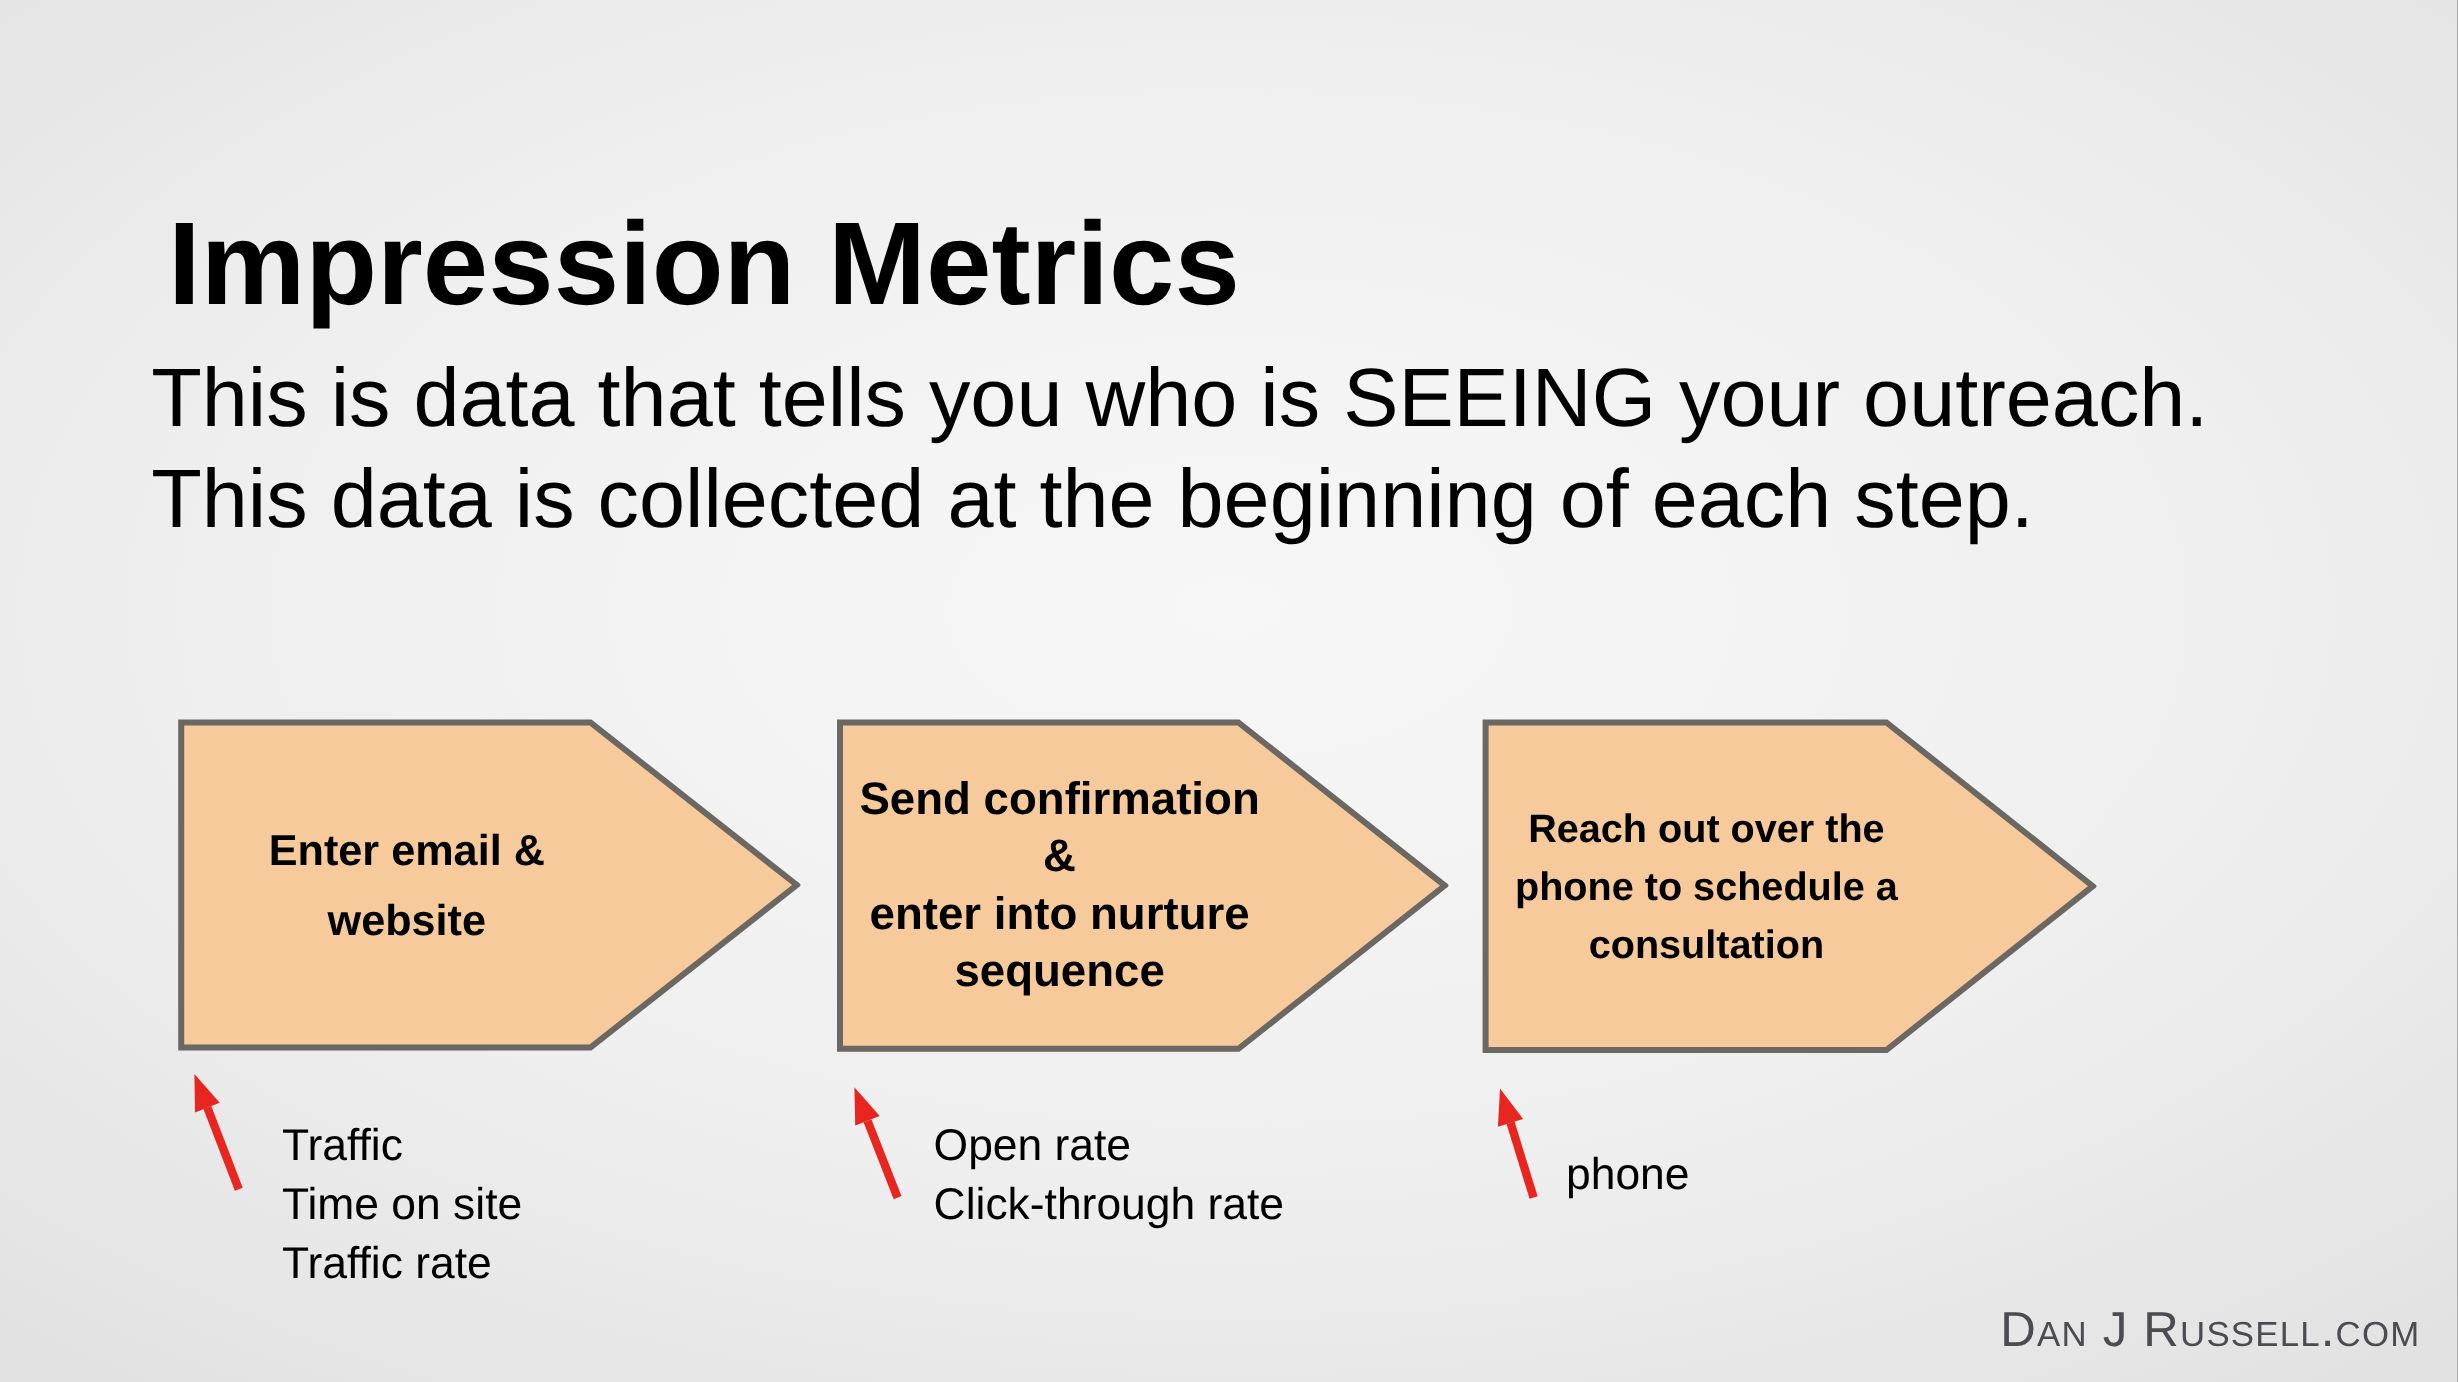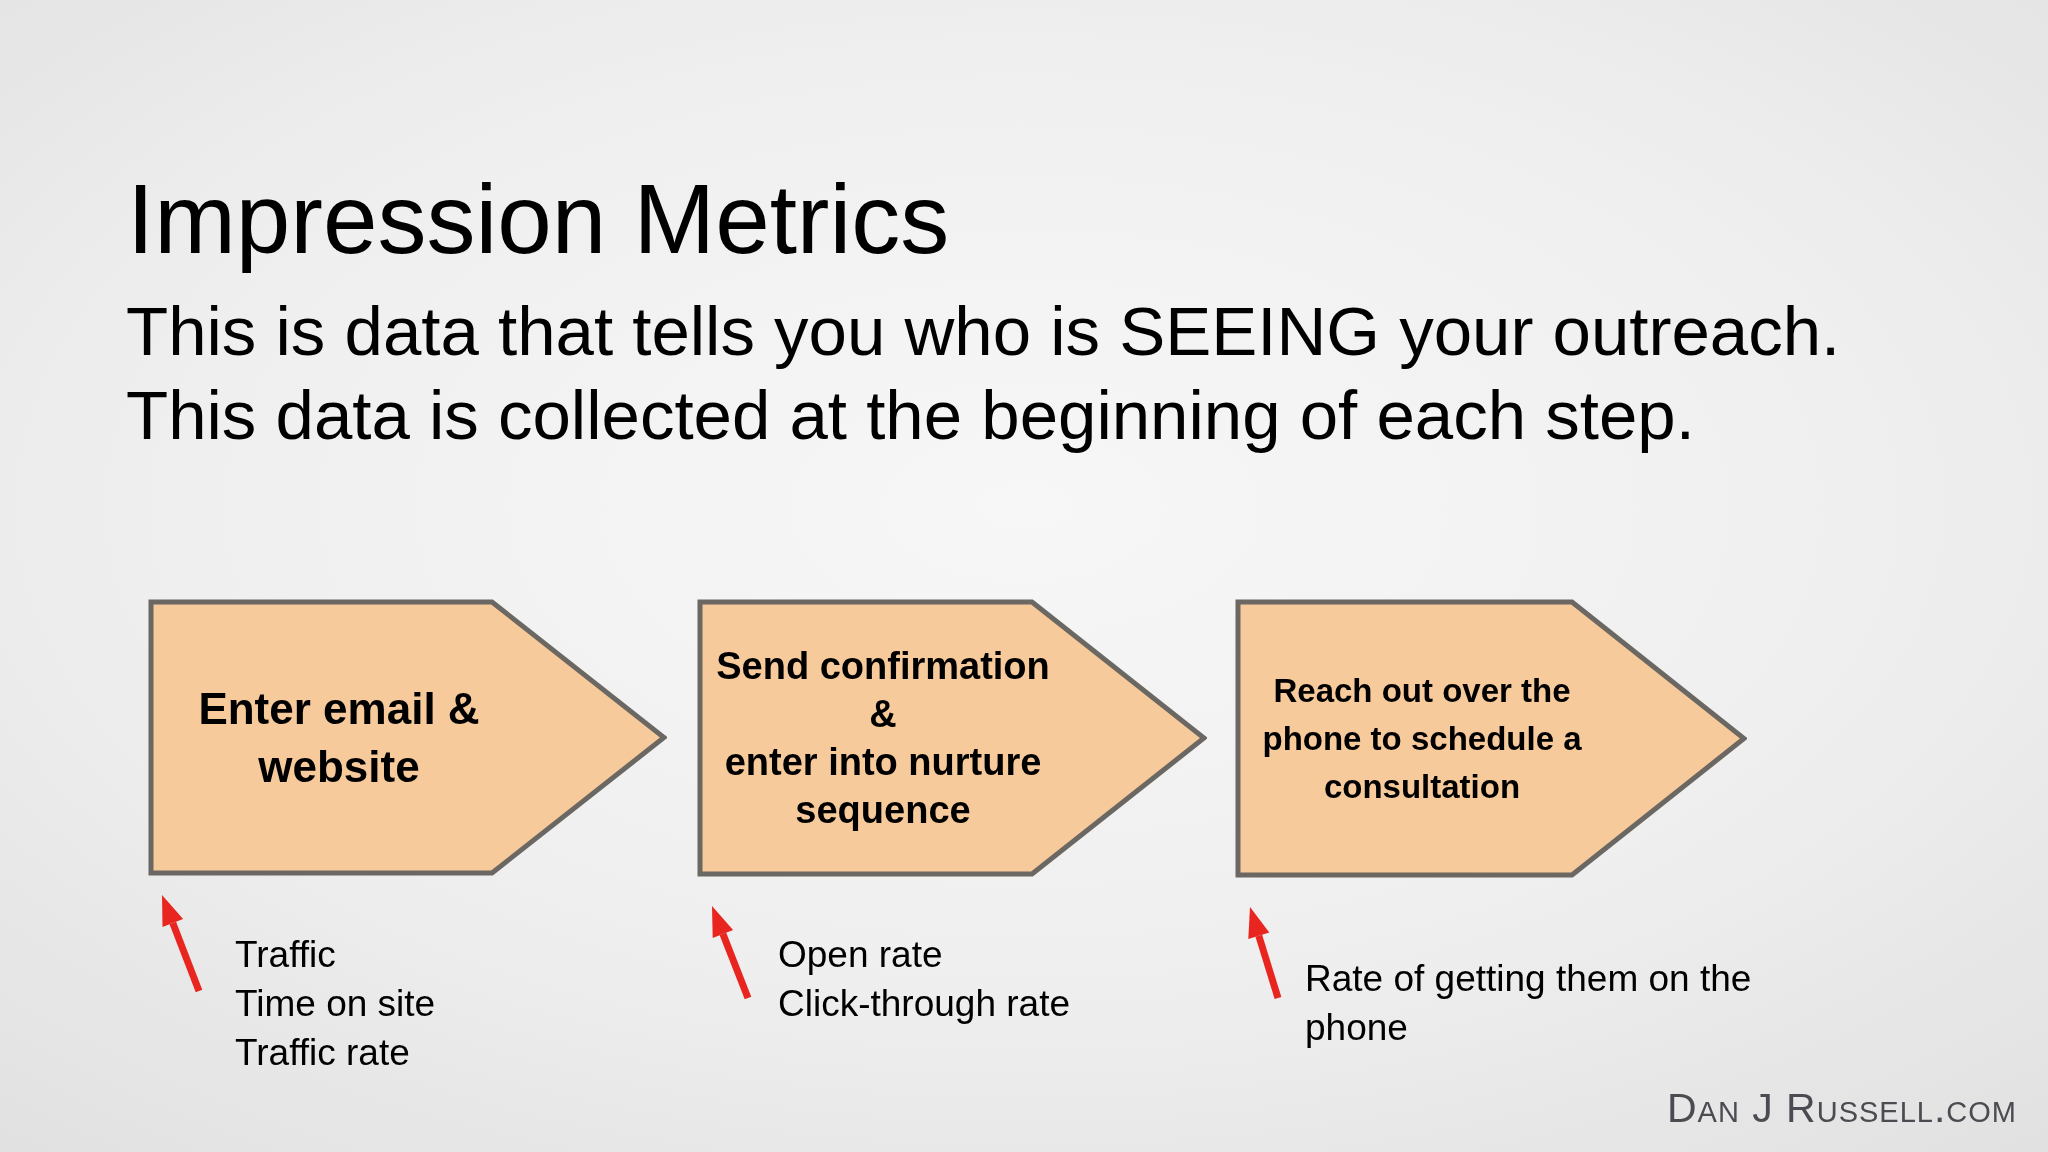--- a/index.html
+++ b/index.html
@@ -5,22 +5,22 @@
   html,body{margin:0;padding:0;background:#888;}
   .slide{
     position:relative;
     width:2048px;height:1152px;
     overflow:hidden;
     font-family:"Liberation Sans",sans-serif;
     color:#000;
     background:radial-gradient(120% 115% at 50% 44%, #f7f7f7 0%, #efefef 35%, #dedede 70%, #cbcbcb 100%);
   }
   .title{
-    position:absolute;left:127px;top:104px;
-    font-size:98px;font-weight:normal;line-height:1.0;
+    position:absolute;left:140px;top:104px;
+    font-size:98px;font-weight:bold;line-height:1.0;
     white-space:nowrap;
   }
   .subtitle{
     position:absolute;left:126px;top:290px;
     font-size:69px;line-height:84px;font-weight:400;
     white-space:nowrap;
   }
   .chevron{position:absolute;top:599px;}
   .chevron svg{display:block;}
   .chevron polygon{
@@ -31,21 +31,21 @@
   }
   .chevron .label{
     position:absolute;left:0;top:0;height:100%;
     display:flex;flex-direction:column;justify-content:center;align-items:center;
     text-align:center;font-weight:bold;color:#000;
     padding-left:10px;box-sizing:border-box;
   }
   .chev-1{left:148px;}
   .chev-2{left:697px;}
   .chev-3{left:1235px;}
-  .chev-1 .label{width:372px;font-size:44px;line-height:58px;}
+  .chev-1 .label{width:372px;font-size:36px;line-height:58px;}
   .chev-2 .label{width:362px;font-size:38px;line-height:48px;}
   .chev-3 .label{width:364px;font-size:33px;line-height:48px;}
   .red-arrow{position:absolute;}
   .red-arrow line{stroke:var(--arrow-red,#E8251F);stroke-width:7;}
   .red-arrow polygon{fill:var(--arrow-red,#E8251F);}
   .arrow-1{left:150px;top:885px;}
   .arrow-2{left:700px;top:895px;}
   .arrow-3{left:1238px;top:896px;}
   .metrics{
     position:absolute;
@@ -121,19 +121,18 @@
   <div class="metrics metrics-1">
     <div>Traffic</div>
     <div>Time on site</div>
     <div>Traffic rate</div>
   </div>
   <div class="metrics metrics-2">
     <div>Open rate</div>
     <div>Click-through rate</div>
   </div>
   <div class="metrics metrics-3">
-    <div>Rate of getting them on the</div>
     <div>phone</div>
   </div>
 
   <div class="watermark">Dan J Russell.com</div>
 
 </div>
 
 </body></html>

